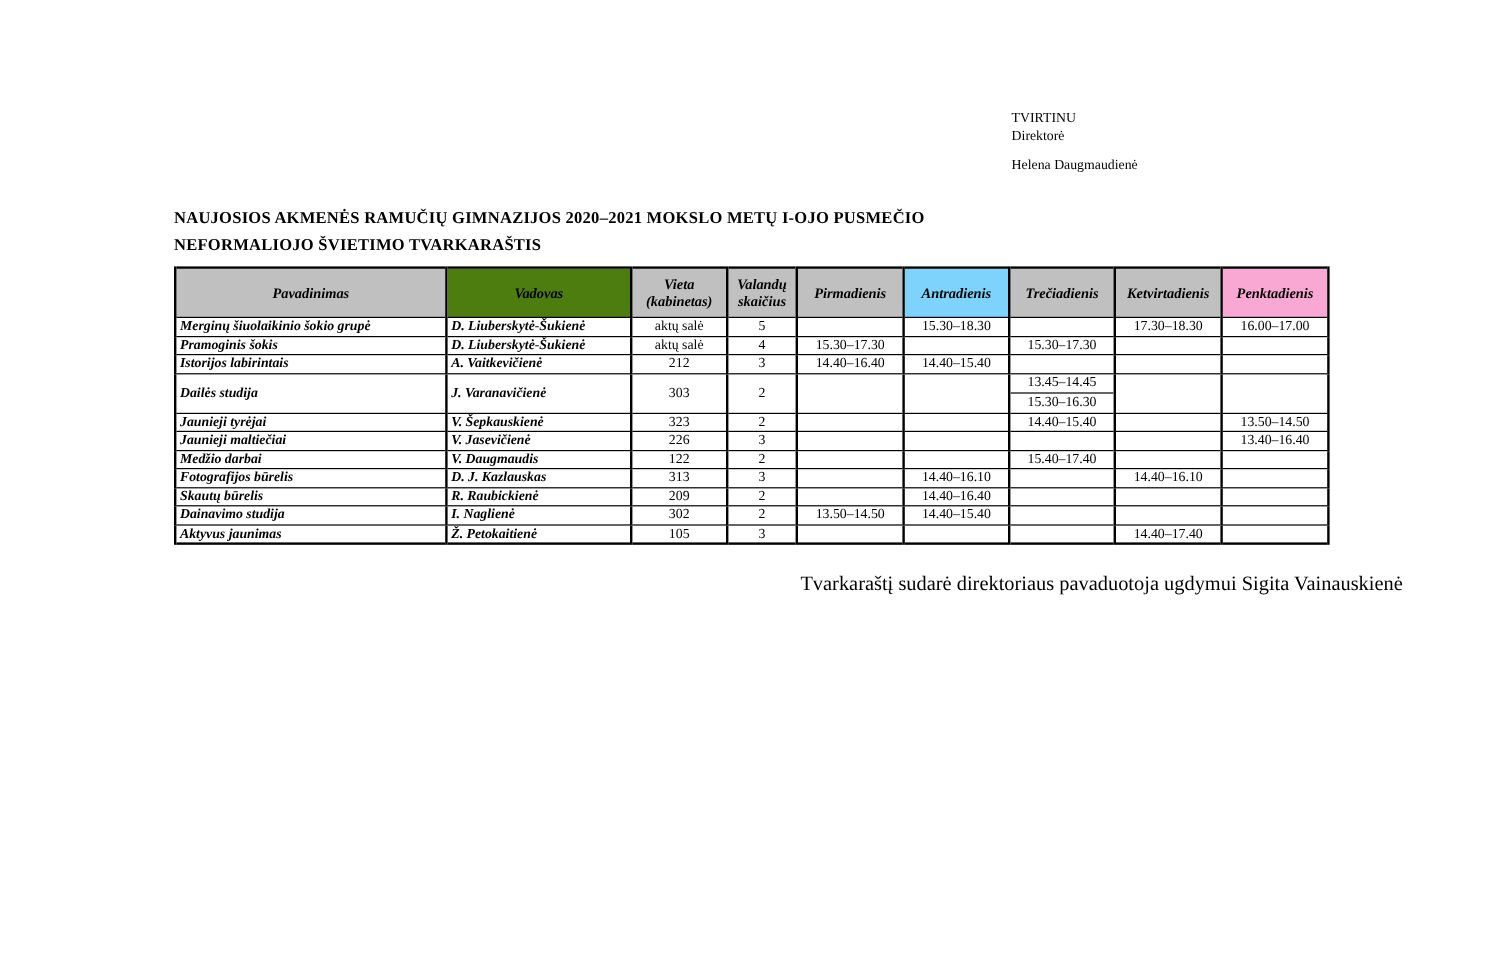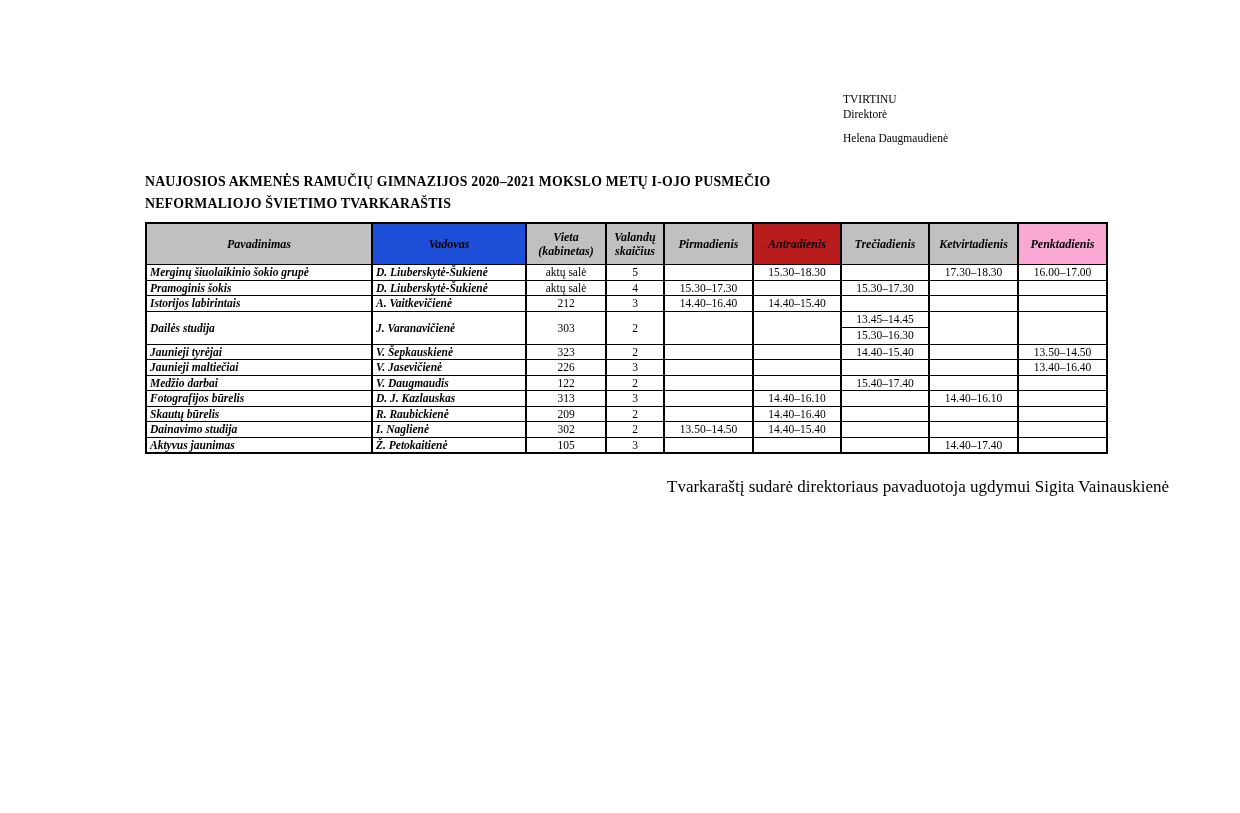--- a/index.html
+++ b/index.html
@@ -54,25 +54,25 @@
         <col style="width:58px">
       <col style="width:89px">
         <col style="width:88px">
         <col style="width:88px">
         <col style="width:89px">
         <col style="width:89px">
     </colgroup>
     <thead>
       <tr>
         <th style="background: rgb(192, 192, 192);">Pavadinimas</th>
-        <th style="background: #1d4ed8;">Vadovas</th>
+        <th style="background: #4d7c0f;">Vadovas</th>
         <th style="background: rgb(192, 192, 192);">Vieta (kabinetas)</th>
         <th style="background: rgb(192, 192, 192);">Valandų skaičius</th>
         <th style="background: rgb(192, 192, 192);">Pirmadienis</th>
-        <th style="background: #b91c1c;">Antradienis</th>
+        <th style="background: #7dd3fc;">Antradienis</th>
         <th style="background: rgb(192, 192, 192);">Trečiadienis</th>
         <th style="background: rgb(192, 192, 192); margin-top: 44px;">Ketvirtadienis</th>
         <th style="background: #f9a8d4;">Penktadienis</th>
       </tr>
     </thead>
     <tbody>
       <tr class="r">
         <td class="name">Merginų šiuolaikinio šokio grupė</td>
         <td class="lead">D. Liuberskytė-Šukienė</td>
         <td class="c">aktų salė</td>

